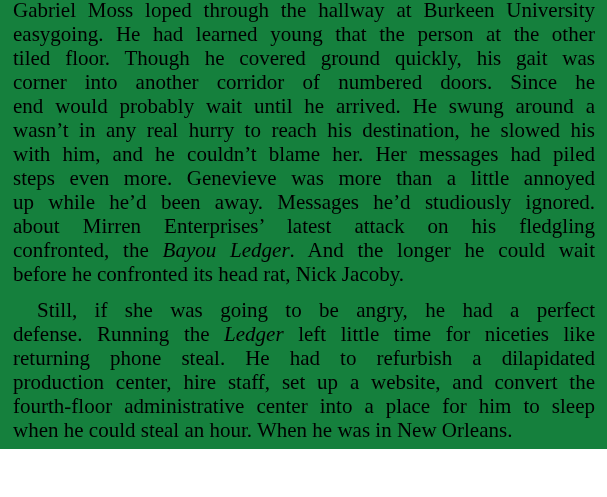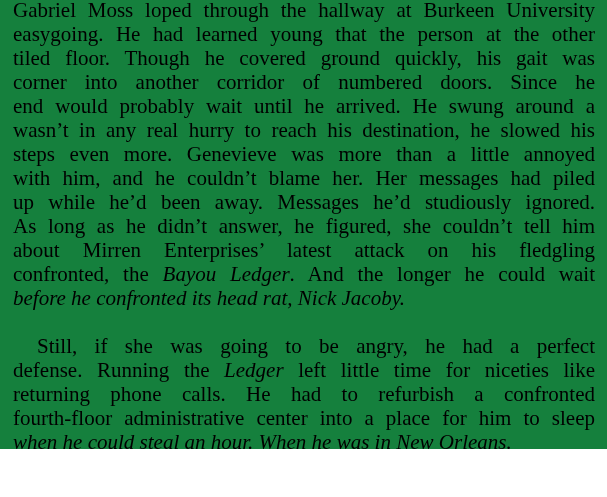--- a/index.html
+++ b/index.html
@@ -19,30 +19,29 @@
   .page-text {
     margin-top: -2px;
     padding: 0 12px 0 13px;
     font-size: 21px;
     line-height: 24px;
   }
   .paragraph {
     margin: 0;
   }
   .paragraph + .paragraph {
-    margin-top: 24px;
+    margin-top: 12px;
   }
   .line {
     text-align: justify;
     text-align-last: justify;
     -moz-text-align-last: justify;
   }
   .line.last {
     text-align-last: left;
-    font-style: italic;
     -moz-text-align-last: left;
   }
   .paragraph.indented .line.first {
     text-indent: 24px;
   }
   .line i {
     font-style: italic;
   }
 </style>
 </head>
@@ -50,29 +49,29 @@
 
 <div class="page">
   <div class="page-text">
       <div class="paragraph">
         <div class="line first"><span>Gabriel Moss loped through the hallway at Burkeen University</span></div>
         <div class="line"><span>easygoing. He had learned young that the person at the other</span></div>
         <div class="line"><span>tiled floor. Though he covered ground quickly, his gait was</span></div>
         <div class="line"><span>corner into another corridor of numbered doors. Since he</span></div>
         <div class="line"><span>end would probably wait until he arrived. He swung around a</span></div>
         <div class="line"><span>wasn’t in any real hurry to reach his destination, he slowed his</span></div>
+        <div class="line"><span>with him, and he couldn’t blame her. Her messages had piled</span></div>
         <div class="line"><span>steps even more. Genevieve was more than a little annoyed</span></div>
-        <div class="line"><span>with him, and he couldn’t blame her. Her messages had piled</span></div>
         <div class="line"><span>up while he’d been away. Messages he’d studiously ignored.</span></div>
-        <div class="line"><span>As long as he didn’t answer, he figured, she couldn’t tell him</span></div>
         <div class="line"><span>about Mirren Enterprises’ latest attack on his fledgling</span></div>
         <div class="line"><span>confronted, the </span><i>Bayou Ledger</i><span>. And the longer he could wait</span></div>
         <div class="line last"><span>before he confronted its head rat, Nick Jacoby.</span></div>
       </div>
       <div class="paragraph indented">
         <div class="line first"><span>Still, if she was going to be angry, he had a perfect</span></div>
         <div class="line"><span>defense. Running the </span><i>Ledger</i><span> left little time for niceties like</span></div>
-        <div class="line"><span>returning phone calls. He had to refurbish a confronted</span></div>
+        <div class="line"><span>returning phone steal. He had to refurbish a dilapidated</span></div>
+        <div class="line"><span>production center, hire staff, set up a website, and convert the</span></div>
         <div class="line"><span>fourth-floor administrative center into a place for him to sleep</span></div>
         <div class="line last"><span>when he could steal an hour. When he was in New Orleans.</span></div>
       </div>
     </div>
 </div>
 
 </body></html>

